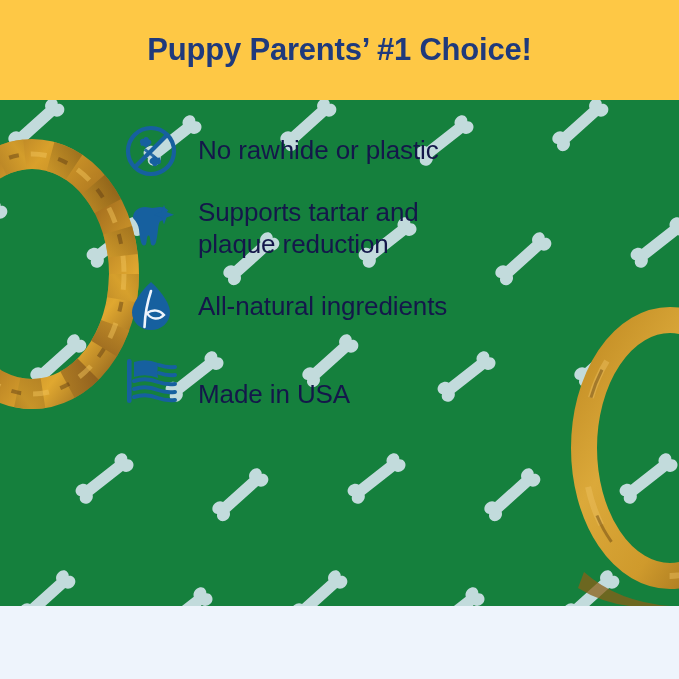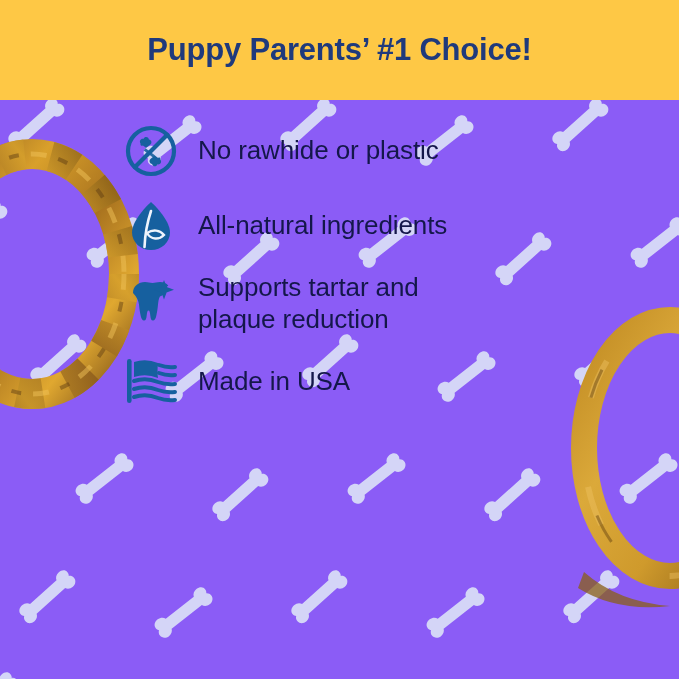--- a/index.html
+++ b/index.html
@@ -2,21 +2,21 @@
 <html><head>
 <meta charset="utf-8">
 <style>
   html,body{margin:0;padding:0;}
   body{
     width:679px;height:679px;overflow:hidden;
     background:#eef4fc;
     font-family:"Liberation Sans", sans-serif;
     position:relative;
   }
-  #page{position:relative;width:679px;height:679px;overflow:hidden;background:#8b5cf6;}
+  #page{position:relative;width:679px;height:606px;overflow:hidden;background:#15803d;}
 
   
   .bone-layer{position:absolute;inset:0;z-index:0;pointer-events:none;}
   .bone{
     position:absolute;width:78px;height:34px;opacity:.85;
   }
   .bone svg{width:100%;height:100%;display:block;}
 
   
   .header{
@@ -37,21 +37,21 @@
   #product-right{left:566px;top:296px;}
 
   
   .features{
     position:absolute;left:120px;top:122px;width:470px;z-index:6;
   }
   .feature-row{
     display:flex;align-items:center;
     min-height:58px;margin-bottom:17px;
   }
-  .feature-row:last-child{margin-bottom:0;}
+  .feature-row:last-child{margin-bottom:0;align-items:flex-end;}
   .feature-icon{
     width:62px;min-width:62px;height:58px;
     display:flex;align-items:center;justify-content:center;
     margin-right:16px;
   }
   .feature-icon svg{display:block;}
   .feature-text{
     color:#14174a;
     font-size:26px;font-weight:400;line-height:1.22;
     letter-spacing:-.1px;
@@ -281,41 +281,41 @@
           <line x1="12" y1="44" x2="44" y2="12" stroke="#16609f" stroke-width="4.2" stroke-linecap="round"></line>
         </svg>
       </div>
       <div class="feature-text">
         <span>No rawhide or plastic</span>
       </div>
     </div>
 
     <div class="feature-row">
       <div class="feature-icon">
+        <svg width="56" height="58" viewBox="0 0 56 58">
+          <path d="M10 18c0-7 5.5-11 12-11 3 0 5 1 7.5 1s4.5-1 7.5-1c3.6 0 6.5 1.3 8.3 3.6-2 1.4-3.2 3.6-3.6 6-.4 2.4-2.3 4.3-4.8 4.8-1.2 2.2-1.6 5-1.9 8.2-.4 4.4-1 8.4-1.8 11.6-.6 2.3-1.6 4.4-3.2 4.4-1.8 0-2.4-2.2-2.7-5.2-.3-3-.6-5-1.8-5s-1.5 2-1.8 5c-.3 3-.9 5.2-2.7 5.2-1.6 0-2.6-2.1-3.2-4.4-.8-3.2-1.4-7.2-1.8-11.6C15.5 26 14 22 10 18z" fill="#16609f"></path>
+          <path d="M41 5l2.6 7.1L51 14.8l-7.4 2.6L41 24.6l-2.6-7.2L31 14.8l7.4-2.7z" fill="#16609f"></path>
+        </svg>
+      </div>
+      <div class="feature-text">
+        <span>Supports tartar and</span>
+        <span class="l2">plaque reduction</span>
+      </div>
+    </div>
+
+    <div class="feature-row">
+      <div class="feature-icon">
         <svg width="52" height="54" viewBox="0 0 52 54">
           <path d="M26 3C26 3 7 20 7 33.5 7 43.2 15.5 51 26 51s19-7.8 19-17.5C45 20 26 3 26 3z" fill="#16609f"></path>
           <path d="M26 12 C22 24 20 36 19.5 48" fill="none" stroke="#eef4fc" stroke-width="2.6" stroke-linecap="round"></path>
           <path d="M22 34 c6-4 13-3 17 2 c-5 5-13 5-17-2z" fill="#16609f" stroke="#eef4fc" stroke-width="2.4"></path>
         </svg>
       </div>
       <div class="feature-text">
         <span>All-natural ingredients</span>
-      </div>
-    </div>
-
-    <div class="feature-row">
-      <div class="feature-icon">
-        <svg width="56" height="58" viewBox="0 0 56 58">
-          <path d="M10 18c0-7 5.5-11 12-11 3 0 5 1 7.5 1s4.5-1 7.5-1c3.6 0 6.5 1.3 8.3 3.6-2 1.4-3.2 3.6-3.6 6-.4 2.4-2.3 4.3-4.8 4.8-1.2 2.2-1.6 5-1.9 8.2-.4 4.4-1 8.4-1.8 11.6-.6 2.3-1.6 4.4-3.2 4.4-1.8 0-2.4-2.2-2.7-5.2-.3-3-.6-5-1.8-5s-1.5 2-1.8 5c-.3 3-.9 5.2-2.7 5.2-1.6 0-2.6-2.1-3.2-4.4-.8-3.2-1.4-7.2-1.8-11.6C15.5 26 14 22 10 18z" fill="#16609f"></path>
-          <path d="M41 5l2.6 7.1L51 14.8l-7.4 2.6L41 24.6l-2.6-7.2L31 14.8l7.4-2.7z" fill="#16609f"></path>
-        </svg>
-      </div>
-      <div class="feature-text">
-        <span>Supports tartar and</span>
-        <span class="l2">plaque reduction</span>
       </div>
     </div>
 
 
 
     <div class="feature-row">
       <div class="feature-icon">
         <svg width="58" height="54" viewBox="0 0 58 54">
           <rect x="5" y="5" width="4.6" height="44" rx="2.3" fill="#16609f"></rect>
           <path d="M12 8 q12-4 24 1 q-1 9 0 15 q-12-5-24-1z" fill="#16609f"></path>

